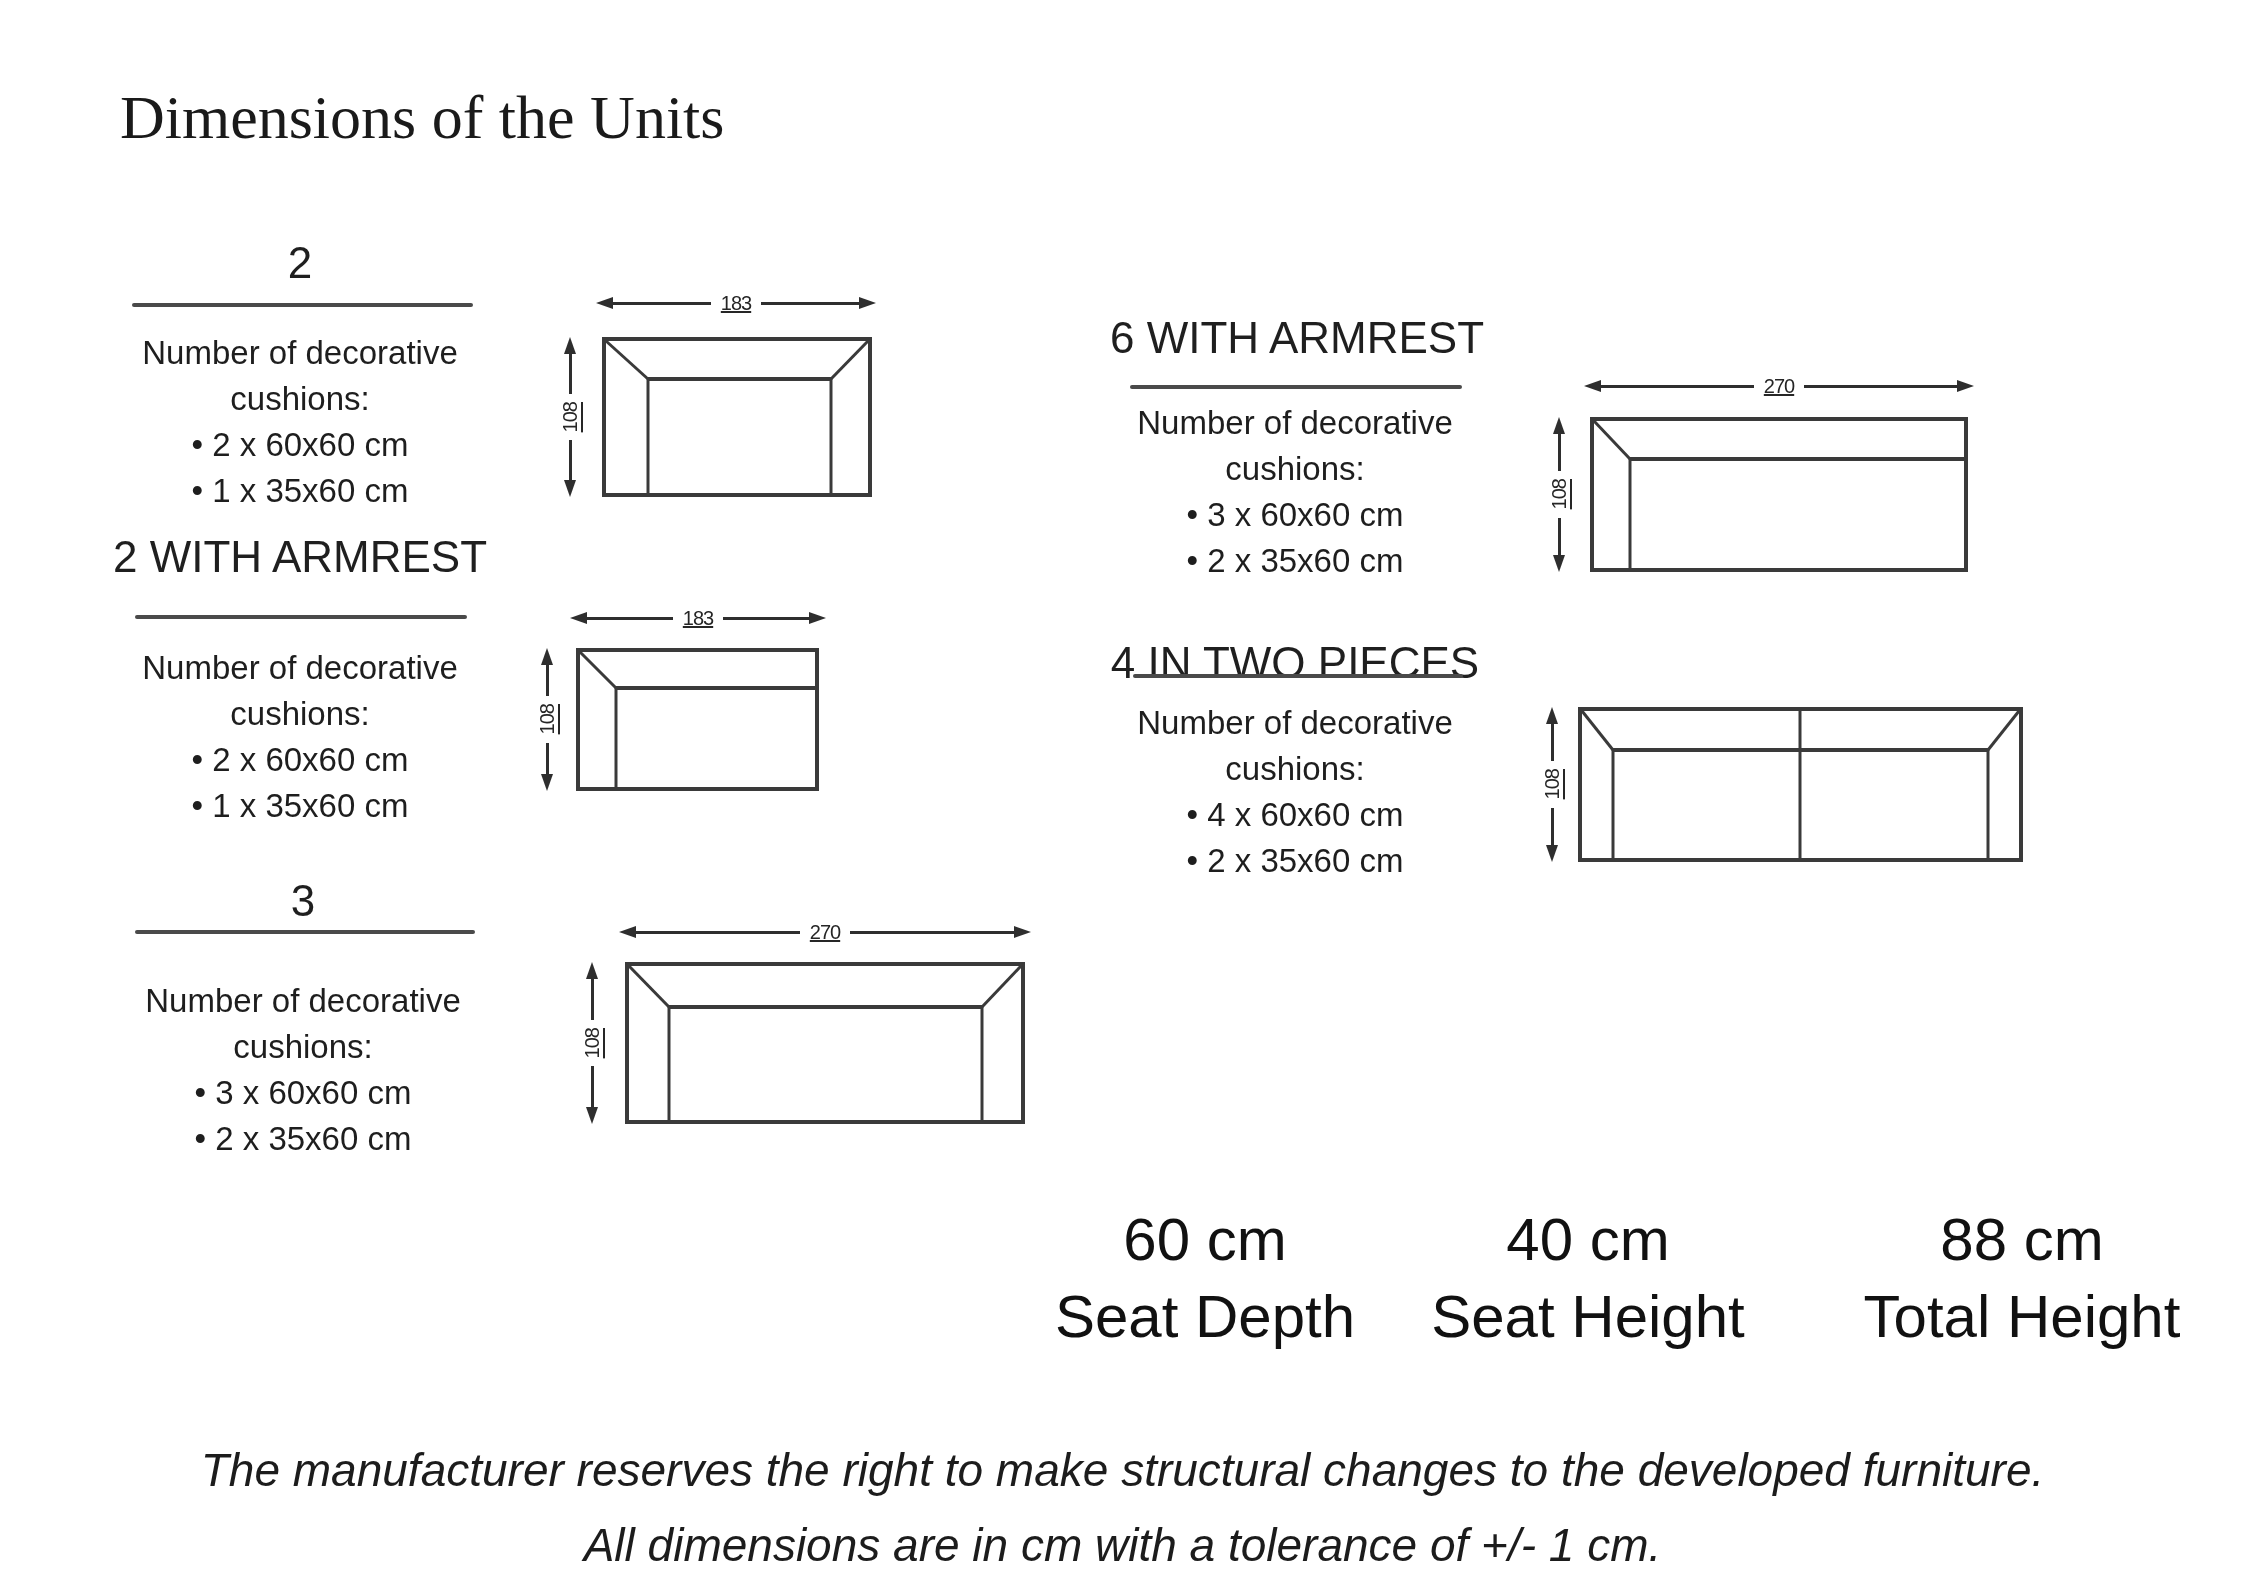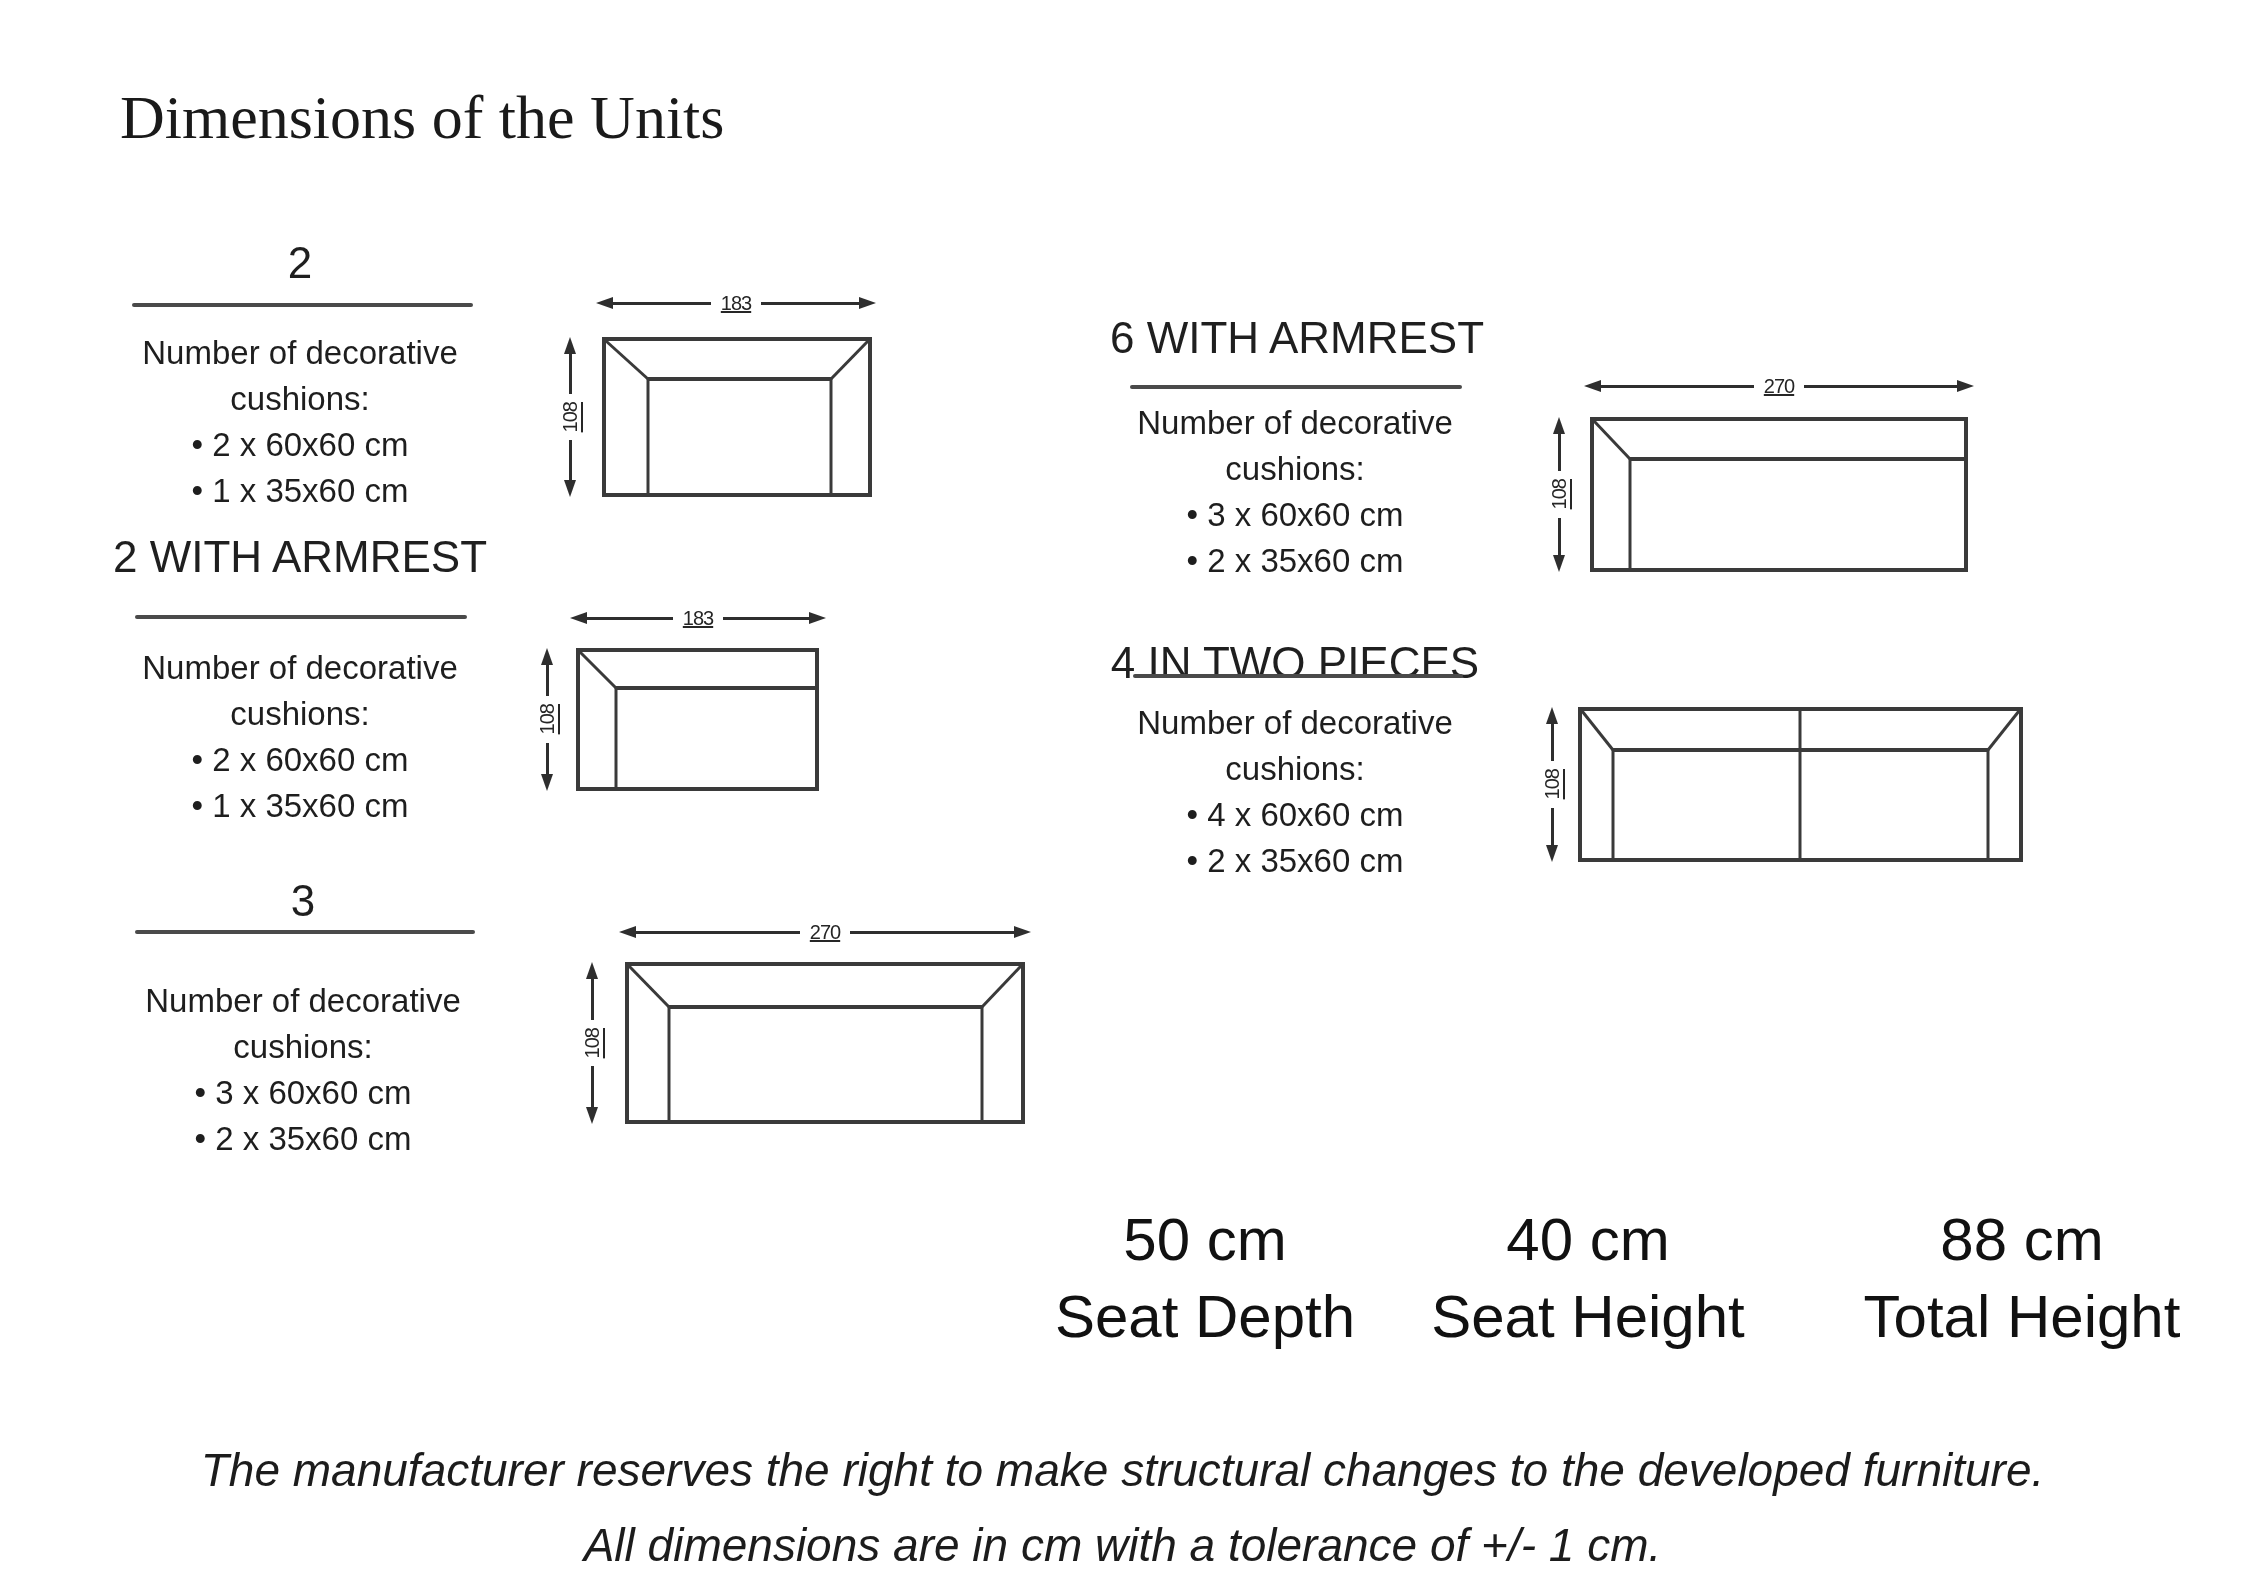--- a/index.html
+++ b/index.html
@@ -191,21 +191,21 @@
     <rect x="2" y="2" width="441" height="151" stroke-width="4"></rect>
     <line x1="4" y1="4" x2="35" y2="43" stroke-width="3"></line>
     <line x1="441" y1="4" x2="410" y2="43" stroke-width="3"></line>
     <line x1="35" y1="43" x2="410" y2="43" stroke-width="4"></line>
     <line x1="35" y1="43" x2="35" y2="153" stroke-width="3"></line>
     <line x1="410" y1="43" x2="410" y2="153" stroke-width="3"></line>
     <line x1="222" y1="2" x2="222" y2="153" stroke-width="3"></line>
   </svg>
 
   <div class="stat" style="left:945px; top:1198px;">
-    <div class="val">50 cm</div>
+    <div class="val">60 cm</div>
     <div class="lbl">Seat Depth</div>
   </div>
   <div class="stat" style="left:1328px; top:1198px;">
     <div class="val">40 cm</div>
     <div class="lbl">Seat Height</div>
   </div>
   <div class="stat" style="left:1762px; top:1198px;">
     <div class="val">88 cm</div>
     <div class="lbl">Total Height</div>
   </div>

